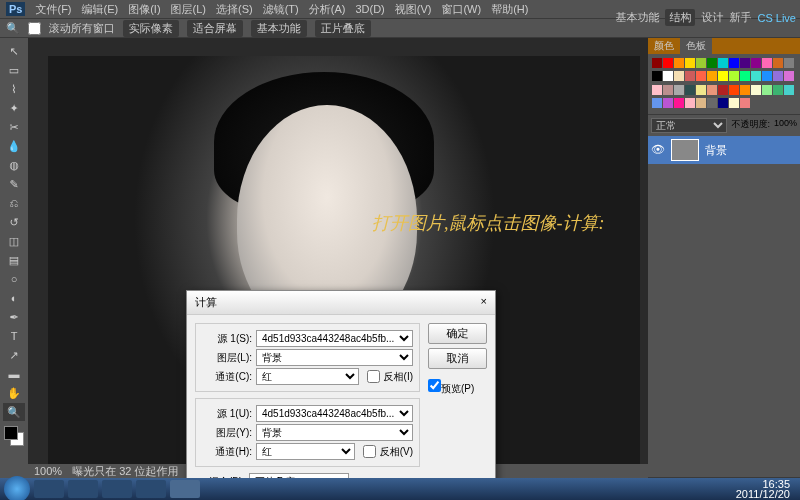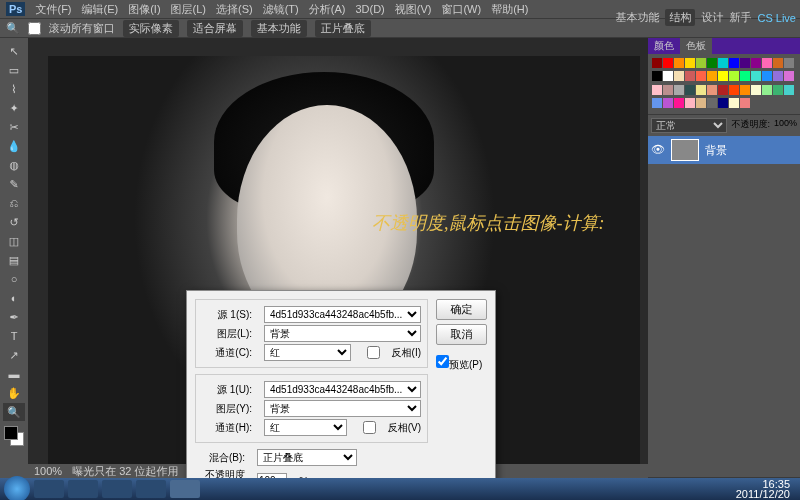--- a/index.html
+++ b/index.html
@@ -21,39 +21,39 @@
 .doctab{position:absolute;top:0;left:0;background:#535353;color:#ccc;padding:2px 8px;font-size:10px}
 .doctab .x{margin-left:6px;cursor:pointer}
 .canvas{position:absolute;top:18px;left:20px;right:8px;bottom:14px;background:#000;overflow:hidden}
 .photo{position:absolute;inset:0;background:radial-gradient(ellipse 180px 220px at 45% 40%,#e8e0d8 0%,#c0b8b0 35%,#404040 60%,#1a1a1a 100%)}
 .face{position:absolute;left:32%;top:12%;width:180px;height:230px;background:radial-gradient(ellipse at 50% 40%,#f0e8e0 0%,#d8d0c8 50%,#888 100%);border-radius:50% 50% 45% 45%}
 .hair{position:absolute;left:28%;top:4%;width:220px;height:140px;background:radial-gradient(ellipse at 50% 60%,#1a1a1a 0%,#000 100%);border-radius:50% 50% 30% 30%}
 .annotation{position:absolute;top:38%;right:6%;color:#e8c050;font-size:18px;font-family:"STKaiti",serif;font-style:italic}
 .statusbar{position:absolute;bottom:0;left:0;right:0;height:14px;background:#535353;color:#ccc;font-size:10px;padding:0 6px;display:flex;align-items:center;gap:10px}
 .panels{width:152px;background:#535353;display:flex;flex-direction:column}
 .panel{border-bottom:1px solid #3a3a3a}
-.panel-tabs{display:flex;background:#4c1d95;height:16px}
+.panel-tabs{display:flex;background:#a16207;height:16px}
 .panel-tab{padding:1px 6px;color:#ccc;font-size:10px;cursor:pointer}
 .panel-tab.active{background:#535353}
 .colorpanel{height:60px;padding:4px;display:flex;flex-wrap:wrap;gap:1px}
 .colorsw{width:10px;height:10px}
 .layerpanel{flex:1;padding:0}
 .layer-controls{display:flex;gap:4px;padding:3px;align-items:flex-start}
 .layer-controls select{flex:1;font-size:10px;background:#3a3a3a;color:#ccc;border:1px solid #666}
 .layer-row{display:flex;align-items:center;background:#4a7abf;color:#fff;padding:3px;gap:6px}
 .layer-thumb{width:28px;height:22px;background:#888;border:1px solid #fff}
 .eye{width:14px;height:14px}
 .dialog{position:absolute;left:186px;top:290px;width:310px;background:#f0f0f0;border:1px solid #888;box-shadow:2px 2px 8px rgba(0,0,0,.5);font-size:11px;color:#000}
 .dlg-title{background:linear-gradient(#fff,#e0e0e0);padding:4px 8px;display:flex;justify-content:space-between;border-bottom:1px solid #ccc}
 .dlg-body{padding:8px;display:flex;gap:8px}
 .dlg-left{flex:1}
 .dlg-right{width:60px;display:flex;flex-direction:column;gap:4px}
 .dlg-btn{background:linear-gradient(#fff,#e0e0e0);border:1px solid #999;padding:2px;text-align:center;cursor:pointer;border-radius:2px}
 .fieldset{border:1px solid #ccc;padding:4px 6px;margin-bottom:6px}
-.row{display:flex;align-items:center;gap:12px;margin:2px 0}
+.row{display:flex;align-items:center;gap:4px;margin:2px 0}
 .row label{width:50px;text-align:right;font-size:10px}
 .row select,.row input[type=text]{flex:1;font-size:10px;border:1px solid #999;padding:1px;background:#fff}
 .row input[type=checkbox]{margin-left:4px}
 .chk{font-size:10px}
 .taskbar{position:absolute;bottom:0;left:0;right:0;height:22px;background:linear-gradient(#3a6090,#1a3050);display:flex;align-items:center;padding:0 4px;gap:4px}
 .start{width:26px;height:26px;background:radial-gradient(circle,#5ab0f0,#1a5090);border-radius:50%;position:relative}
 .tbicon{width:30px;height:18px;background:#2a4a70;border-radius:2px}
 .tbicon.active{background:#4a6a90}
 .clock{margin-left:auto;color:#fff;font-size:10px;text-align:right;padding-right:6px;line-height:10px}
 </style>
@@ -118,21 +118,21 @@
         <div class="bg"></div>
         <div class="fg"></div>
       </div>
   </div>
 
   <div class="canvas-area">
     <div class="canvas">
       <div class="photo"></div>
       <div class="hair"></div>
       <div class="face"></div>
-      <div class="annotation">不透明度,鼠标点击图像-计算:</div>
+      <div class="annotation">打开图片,鼠标点击图像-计算:</div>
     </div>
     <div class="statusbar">
       <span>100%</span>
       <span>曝光只在 32 位起作用</span>
     </div>
   </div>
 
   <div class="panels">
     <div class="panel">
       <div class="panel-tabs">
@@ -199,20 +199,24 @@
       <div class="layer-row">
         <span class="eye">👁</span>
         <div class="layer-thumb"></div>
         <span>背景</span>
       </div>
     </div>
   </div>
 </div>
 
 <div class="dialog">
+  <div class="dlg-title">
+    <span>计算</span>
+    <span>×</span>
+  </div>
   <div class="dlg-body">
     <div class="dlg-left">
       <fieldset class="fieldset">
         <div class="row">
             <label>源 1(S):</label>
             <select><option>4d51d933ca443248ac4b5fb...</option></select>
           </div>
         <div class="row">
             <label>图层(L):</label>
             <select><option>背景</option></select>

